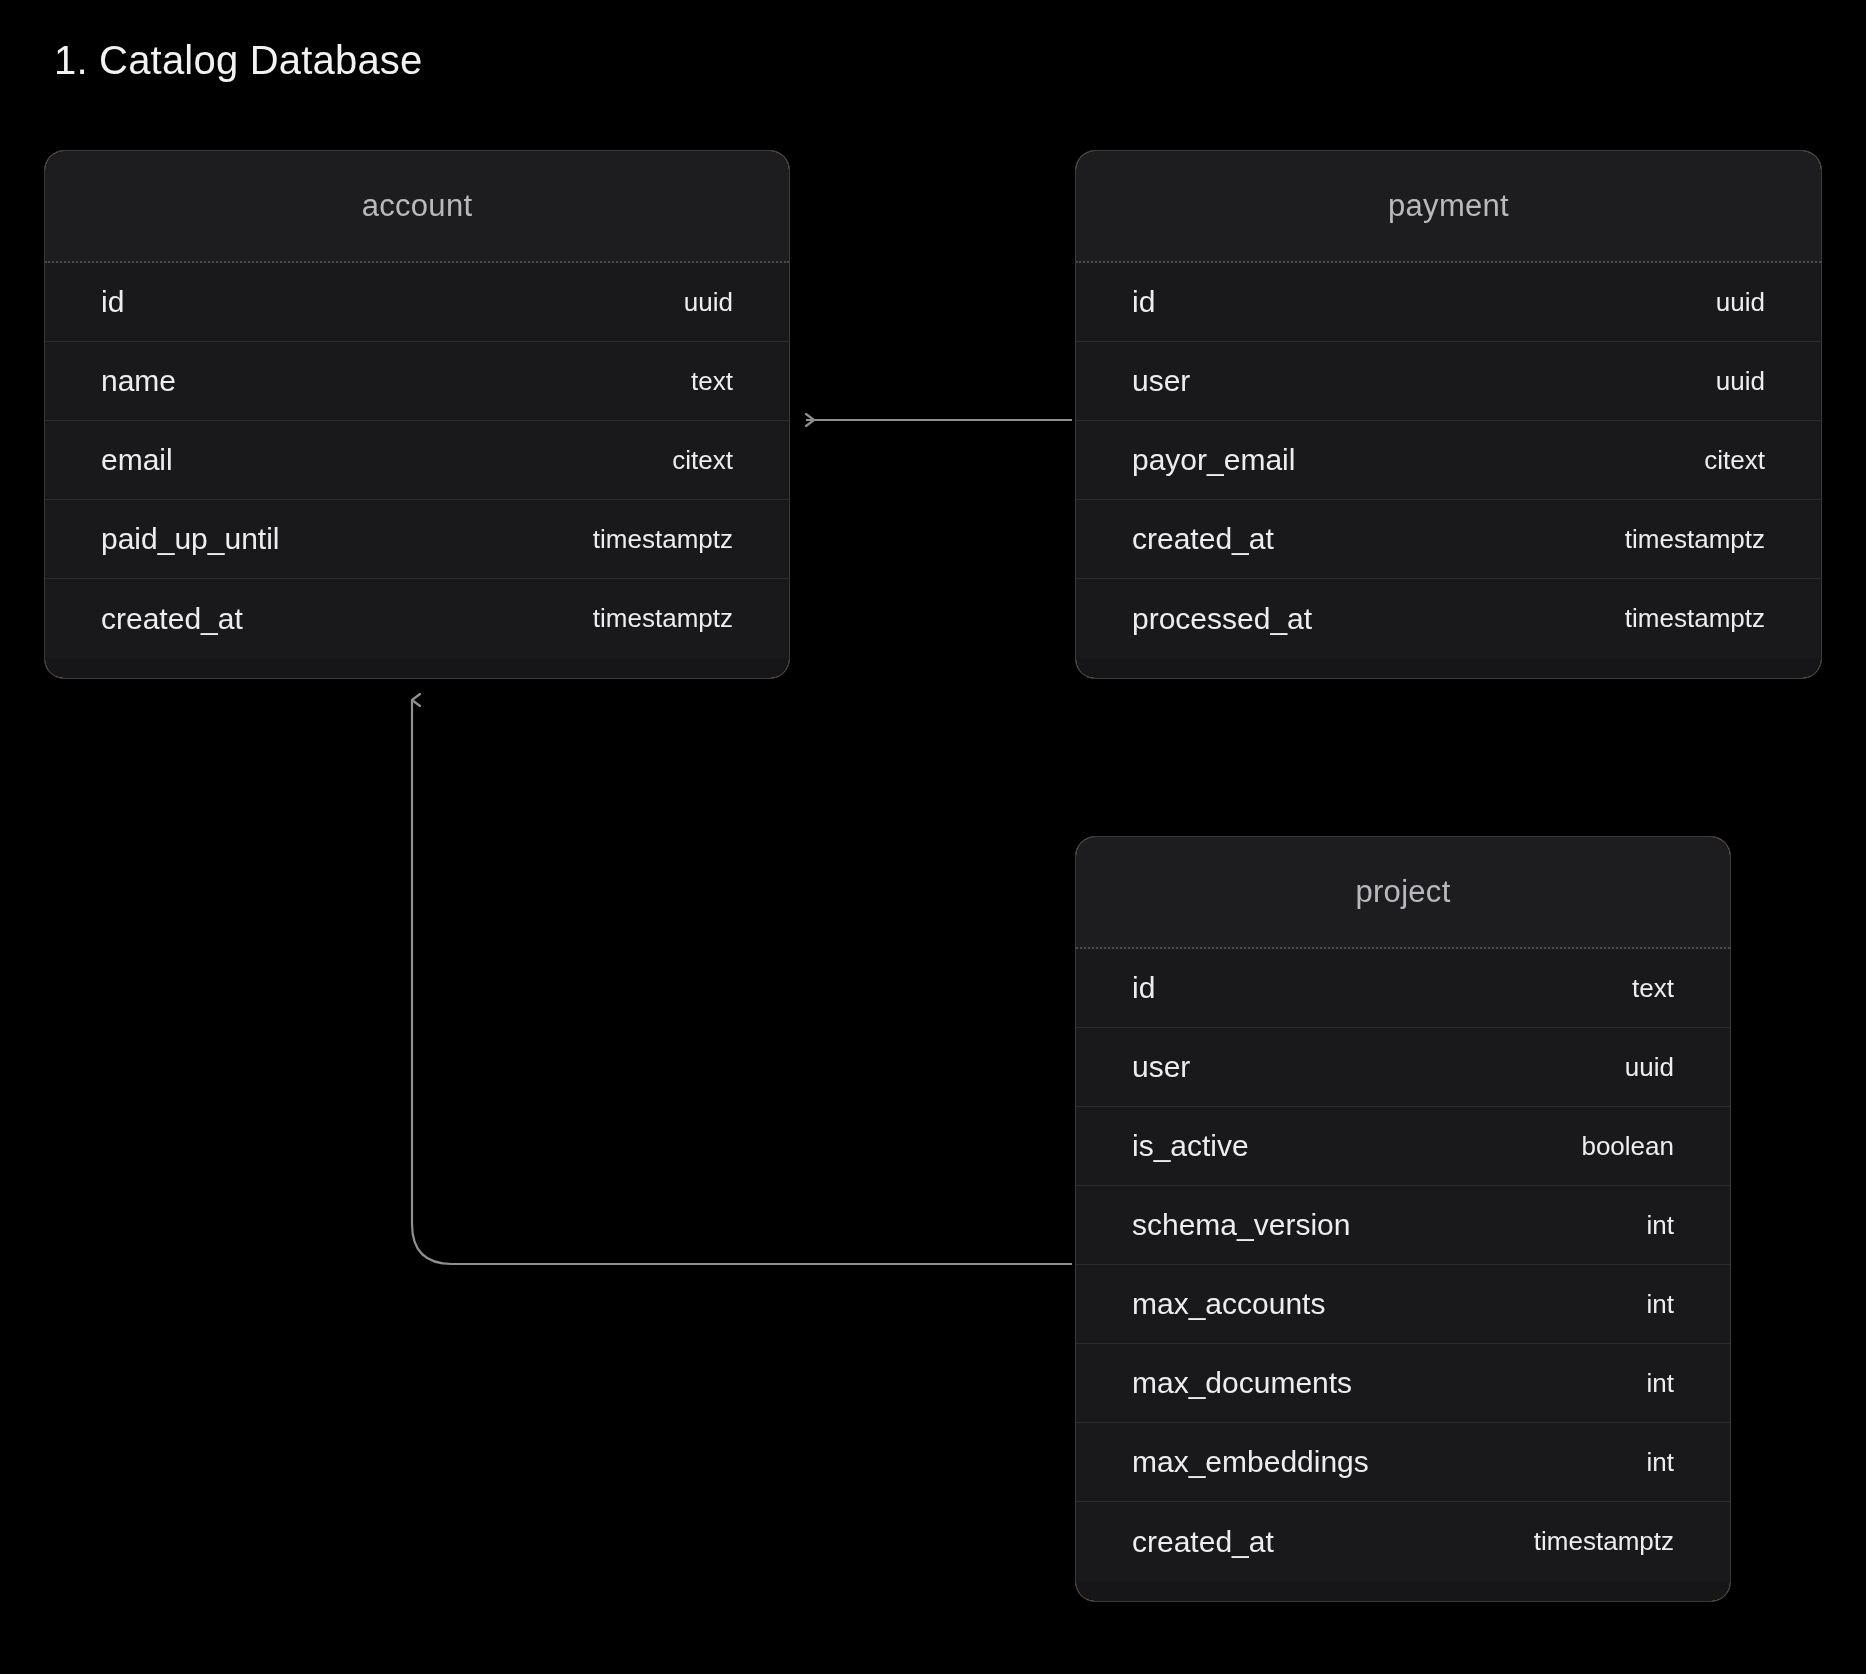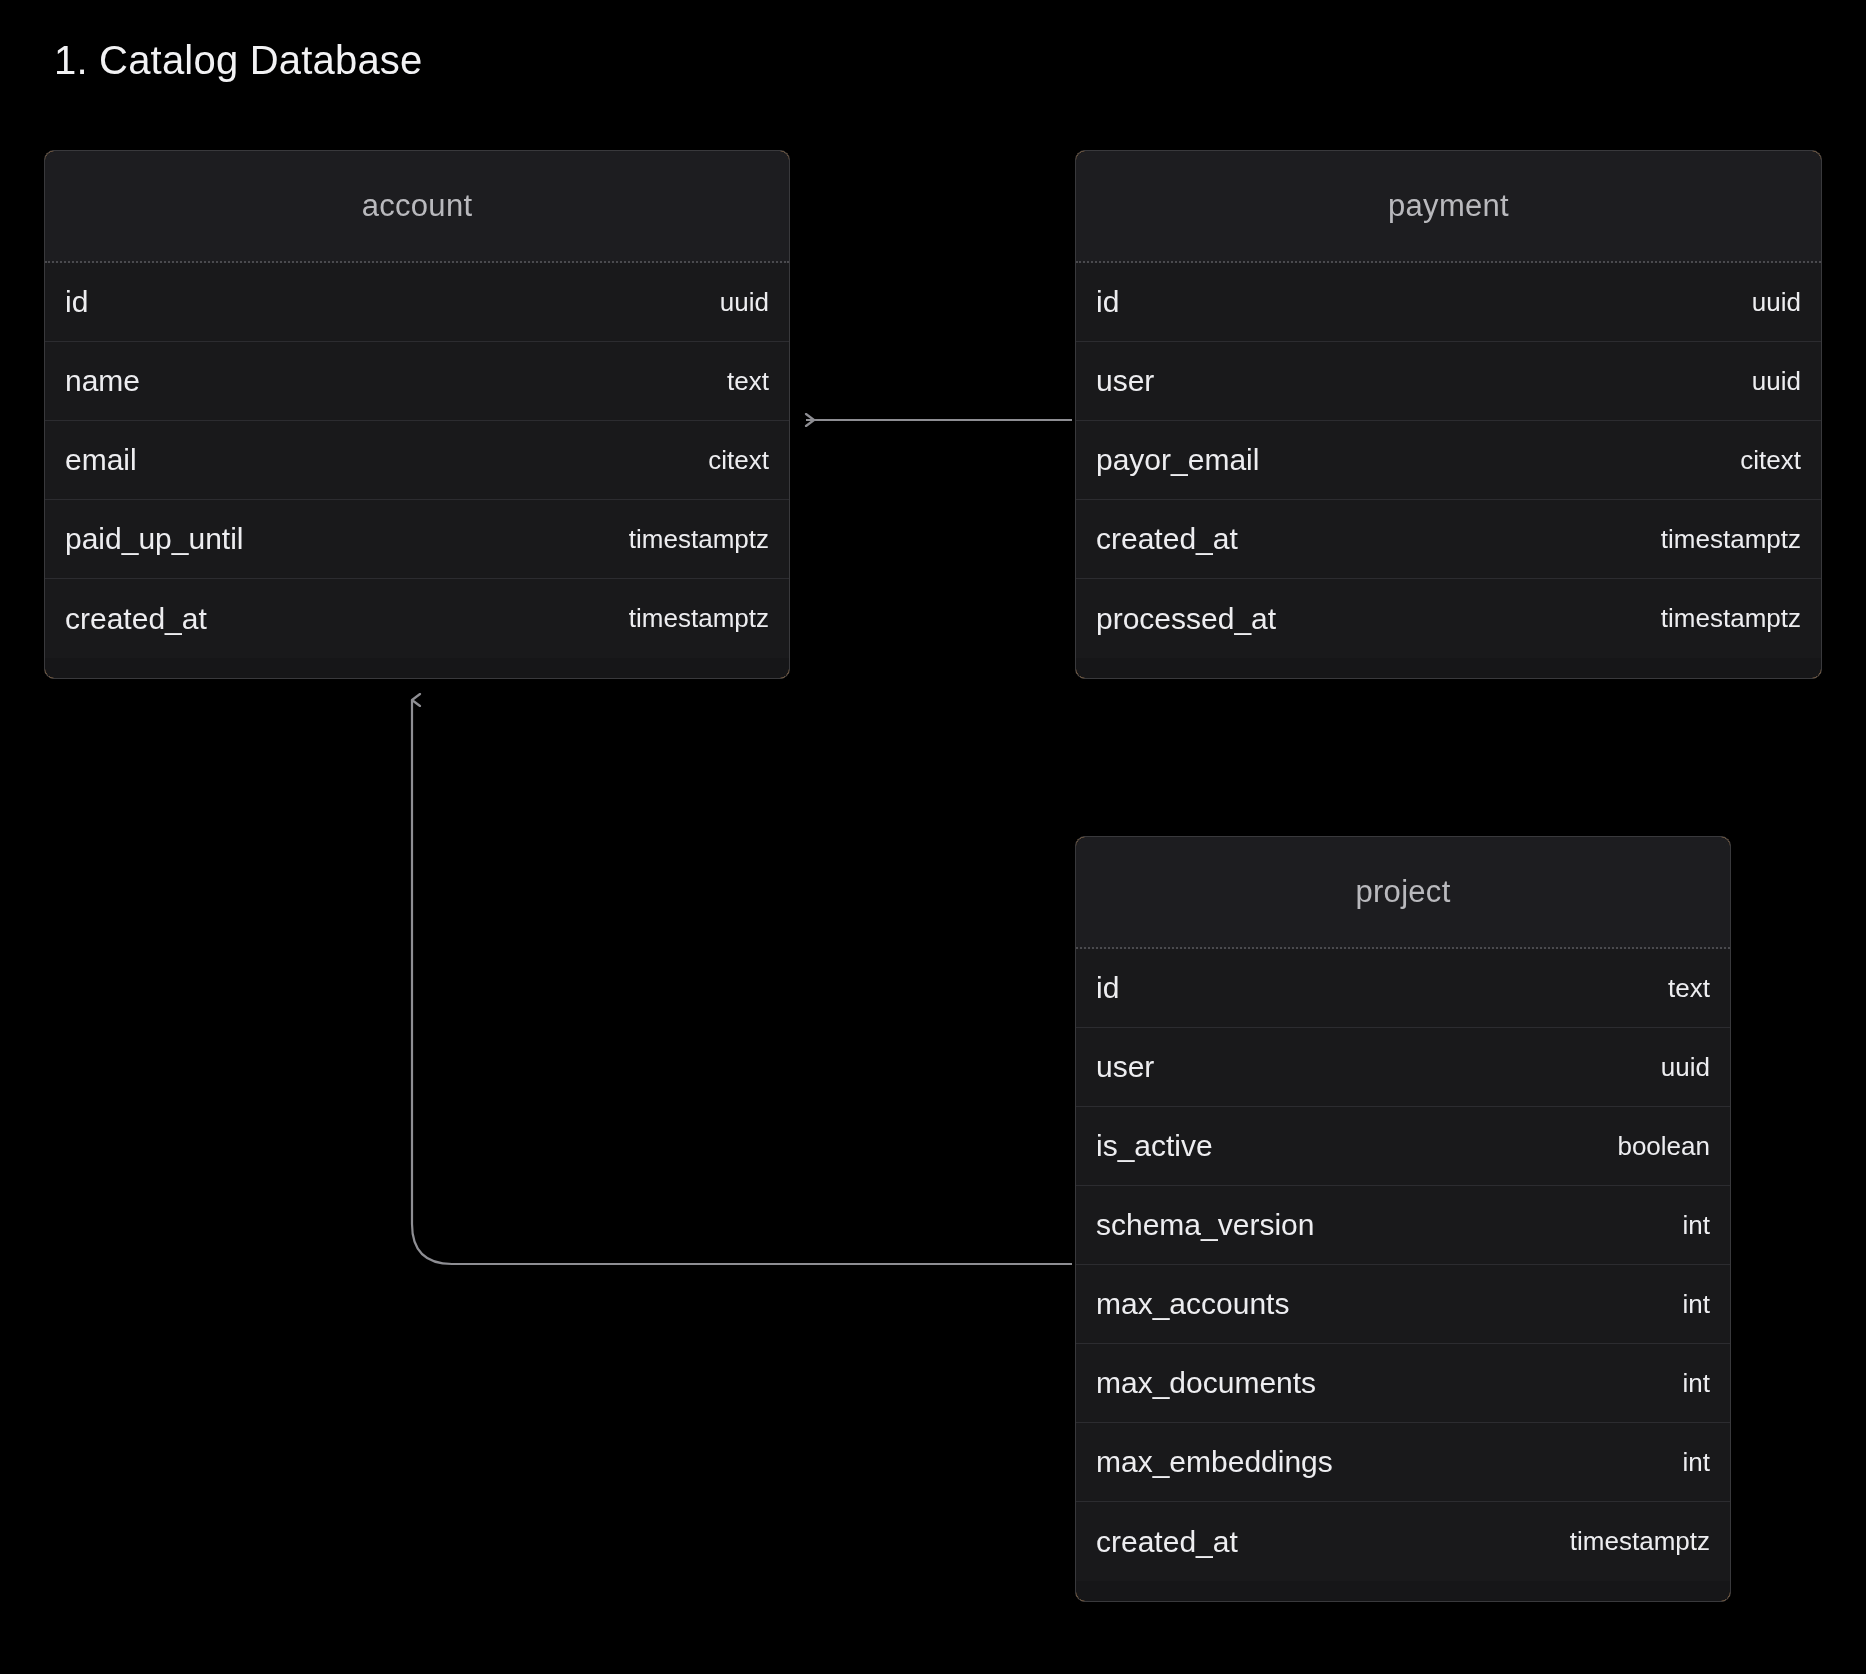--- a/index.html
+++ b/index.html
@@ -29,21 +29,21 @@
 
   .erd-canvas {
     position: absolute;
     inset: 0;
   }
 
   
   .table-card {
     position: absolute;
     border: 1px solid #39393c;
-    border-radius: 10px;
+    border-radius: 20px;
     background: #fdba74;
     box-sizing: border-box;
     overflow: hidden;
   }
   .table-header {
     height: 112px;
     background: #1d1d20;
     display: flex;
     align-items: center;
     justify-content: center;
@@ -58,21 +58,21 @@
   }
   .table-body {
     padding-bottom: 20px;
     background: #161618;
   }
   .field-row {
     height: 79px;
     display: flex;
     align-items: center;
     justify-content: space-between;
-    padding: 0 20px;
+    padding: 0 56px;
     box-sizing: border-box;
     border-bottom: 1px solid #2c2c30;
     background: #19191b;
   }
   .field-row:last-child { border-bottom: none; }
   .field-name {
     font-size: 30px;
     font-weight: 400;
     color: #ededf0;
     white-space: nowrap;

